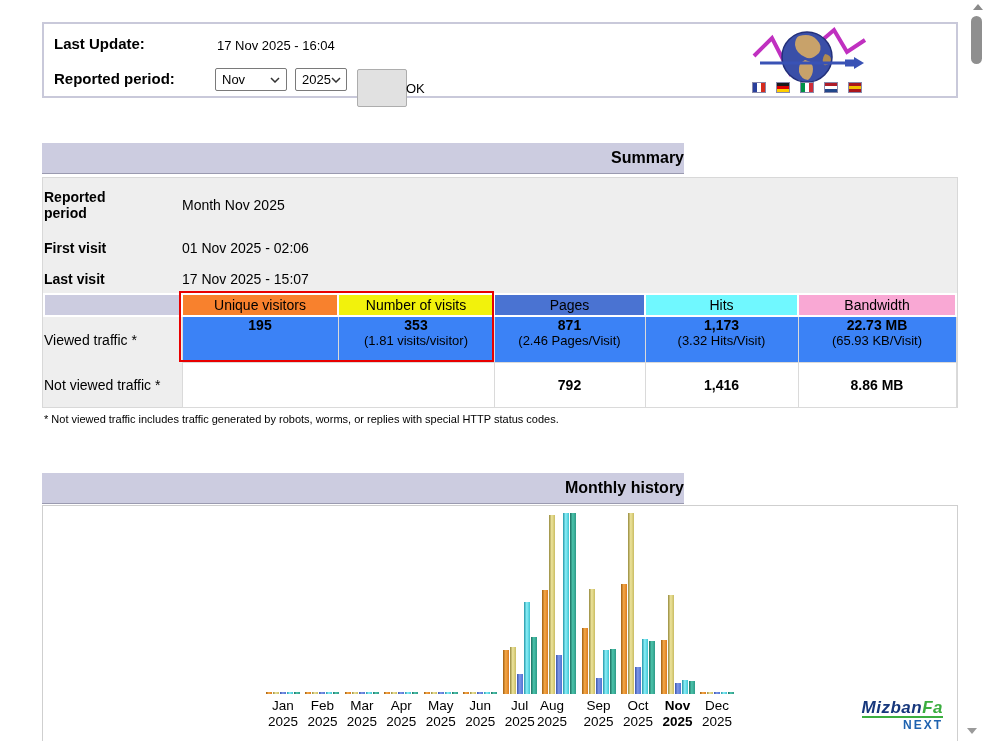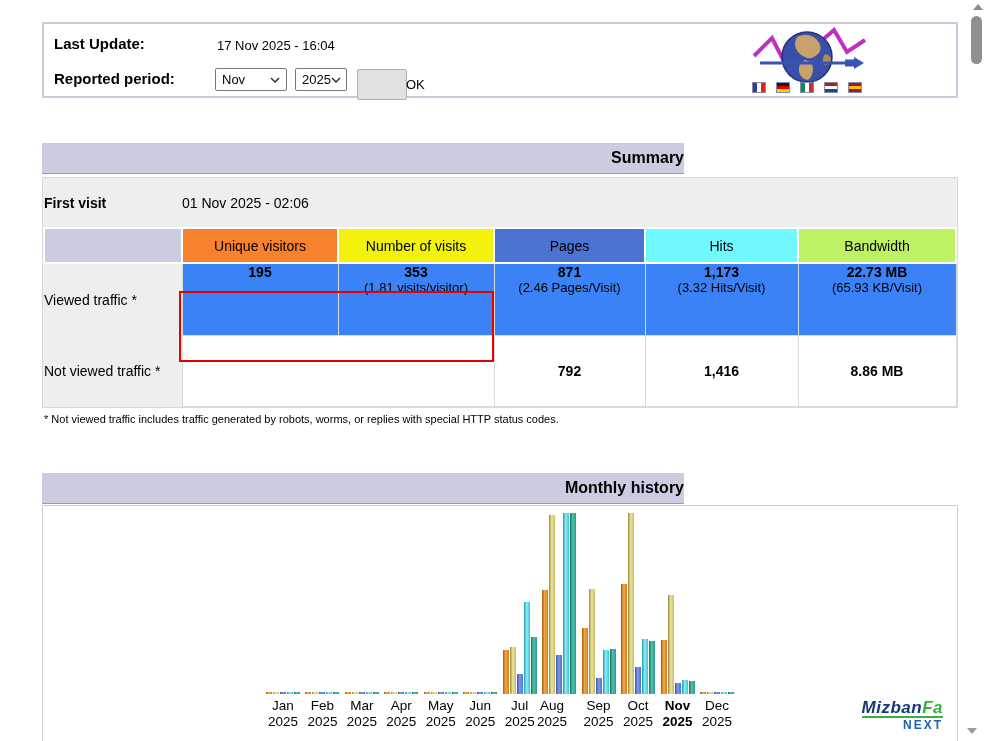--- a/index.html
+++ b/index.html
@@ -8,21 +8,21 @@
 
   
   .topbox { position:absolute; left:42px; top:22px; width:916px; height:76px;
             border:2px solid #c9c9da; background:#fff; }
   .lbl-bold { position:absolute; font-size:15px; font-weight:bold; }
   .val-plain { position:absolute; font-size:13px; }
   .select-box { position:absolute; height:23px; border:1px solid #7a7a7a; border-radius:2px;
                 background:#fff; font-size:13px; display:flex; align-items:center;
                 padding:0 6px; cursor:default; }
   .select-box .chev { margin-left:auto; display:flex; align-items:center; }
-  .ok-btn { position:absolute; height:31px; width:36px; border:1px solid #adadad; border-radius:2px;
+  .ok-btn { position:absolute; height:38px; width:36px; border:1px solid #adadad; border-radius:2px;
             background:#e1e1e1; font-size:13px; font-family:inherit;padding-left:48px; }
 
   .flags { position:absolute; left:750px; top:80px; display:flex; gap:10px; }
   .flag { width:14px; height:11px; display:flex; border:1px solid #8888aa; }
   .flag.h { flex-direction:column; }
   .flag span { flex:1; }
 
   
   .titlebar { position:absolute; left:42px; width:642px; height:31px; background:#cccce0;
               border-bottom:1px solid #9a9ab0;
@@ -146,33 +146,45 @@
     <table class="sumtab">
       <colgroup>
           <col style="width:138px">
           <col style="width:156px">
           <col style="width:156px">
           <col style="width:151px">
           <col style="width:153px">
           <col>
         </colgroup>
       <tbody>
+          <tr style="height:54px;">
+        <td class="rowlabel">
+              <span class="wrapcap">Reported period</span>
+            </td>
+        <td class="rowval" colspan="5">Month Nov 2025</td>
+      </tr>
       <tr style="height:32px;">
         <td class="rowlabel">
               <span class="wrapcap">First visit</span>
             </td>
         <td class="rowval" colspan="5">01 Nov 2025 - 02:06</td>
+      </tr>
+      <tr style="height:30px;">
+        <td class="rowlabel">
+              <span class="wrapcap">Last visit</span>
+            </td>
+        <td class="rowval" colspan="5">17 Nov 2025 - 15:07</td>
       </tr>
       <tr style="height:22px;">
         <td class="firsthead"></td>
         <td class="colhead" style="background: rgb(248, 129, 45);">Unique visitors</td>
         <td class="colhead" style="background: rgb(242, 242, 12);">Number of visits</td>
         <td class="colhead" style="background: rgb(74, 115, 210);">Pages</td>
         <td class="colhead" style="background: rgb(112, 248, 255);">Hits</td>
-        <td class="colhead" style="background: #bef264;">Bandwidth</td>
+        <td class="colhead" style="background: #f9a8d4;">Bandwidth</td>
       </tr>
       <tr style="height:46px;">
         <td class="norm-label">Viewed traffic *</td>
         <td class="datacell">
               <div class="big">195</div>
             </td>
         <td class="datacell">
               <div class="big">353</div>
               <div class="sub">(1.81 visits/visitor)</div>
             </td>

